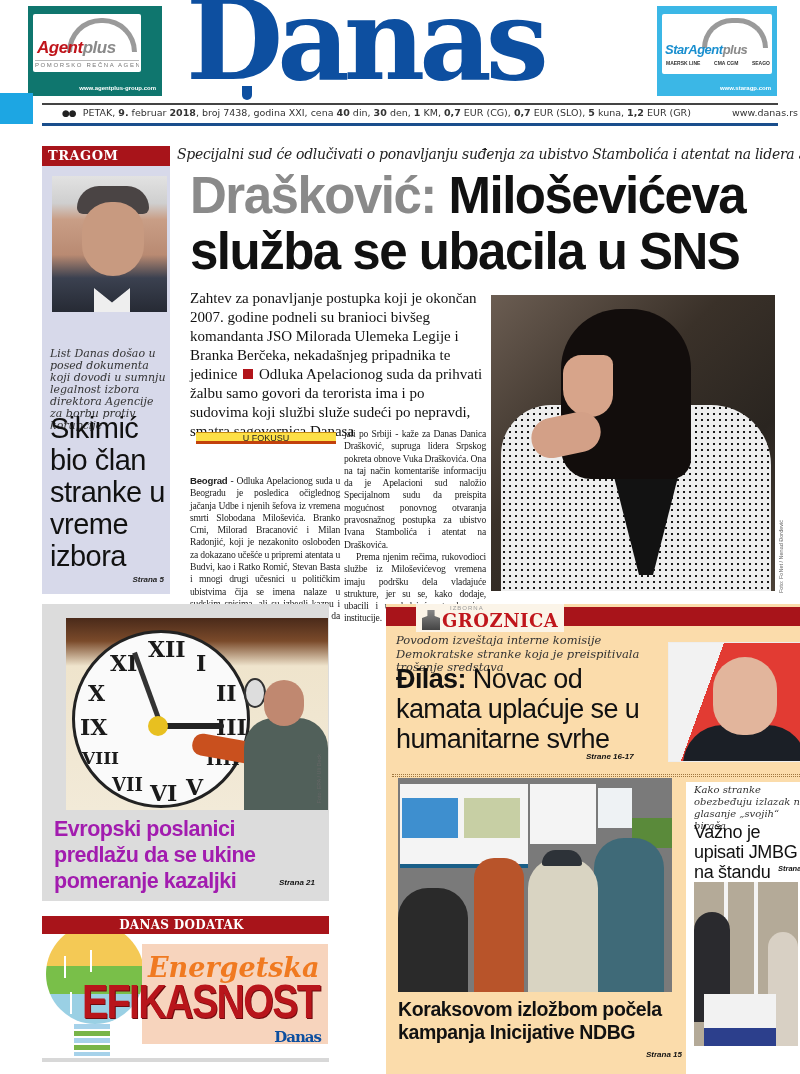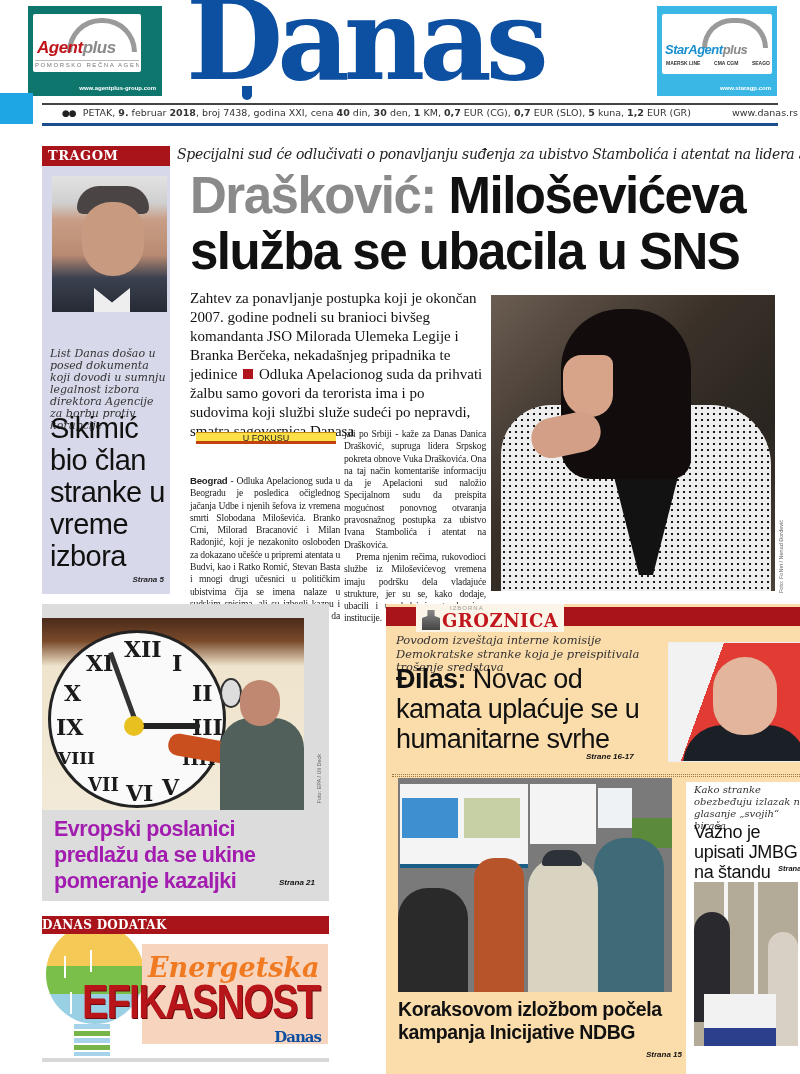--- a/index.html
+++ b/index.html
@@ -63,37 +63,37 @@
   .lead-photo .bg { position: absolute; inset: 0; background: linear-gradient(135deg, #6b5d52 0%, #3a3129 40%, #2a2520 70%, #4c4238 100%); }
   .lead-photo .hair { position: absolute; left: 70px; top: 14px; width: 130px; height: 170px; background: #120d0c; border-radius: 60px 60px 20px 30px; }
   .lead-photo .face { position: absolute; left: 72px; top: 60px; width: 50px; height: 62px; background: #d7a48a; border-radius: 20px 10px 24px 30px; }
   .lead-photo .jacket { position: absolute; left: 10px; top: 110px; width: 270px; height: 186px; background-color: #eee; background-image: radial-gradient(#1a1a1a 35%, transparent 36%); background-size: 6px 6px; border-radius: 50px 60px 0 0; }
   .lead-photo .vneck { position: absolute; left: 120px; top: 170px; width: 70px; height: 110px; background: #121212; clip-path: polygon(0 0, 100% 0, 60% 100%, 40% 100%); }
   .lead-photo .hand { position: absolute; left: 40px; top: 120px; width: 70px; height: 40px; background: #d3a087; border-radius: 30px; transform: rotate(-12deg); }
   .photo-credit { position: absolute; font: 5.5px "Liberation Sans", sans-serif; color: #666; writing-mode: vertical-rl; transform: rotate(180deg); white-space: nowrap; }
 
   
   .clock-box { position: absolute; left: 42px; top: 604px; width: 287px; height: 297px; background: #dcdcdc; }
-  .clock-box .photo { position: absolute; left: 0; top: 14px; width: 262px; height: 192px; background: #fca5a5; overflow: hidden; }
+  .clock-box .photo { position: absolute; left: 24px; top: 14px; width: 262px; height: 192px; background: #fca5a5; overflow: hidden; }
   .clock-box .photo .wall { position: absolute; inset: 0; background: linear-gradient(180deg, #4a2a1a 0%, #7a4a2a 12%, #efe4cc 25%, #f2ead8 100%); }
   .clock-box .photo .dial { position: absolute; left: 6px; top: 12px; width: 178px; height: 178px; border-radius: 50%; background: #fafafa; border: 3px solid #222; }
   .clock-box .photo .numeral { position: absolute; font: bold 22px "DejaVu Serif", serif; color: #1a1a1a; }
   .clock-box .photo .hand-h { position: absolute; left: 84px; top: 105px; width: 74px; height: 6px; background: #222; border-radius: 3px; }
   .clock-box .photo .hand-m { position: absolute; left: 92px; top: 30px; width: 5px; height: 76px; background: #333; transform: rotate(-20deg); transform-origin: bottom; }
   .clock-box .photo .center { position: absolute; left: 82px; top: 98px; width: 20px; height: 20px; border-radius: 50%; background: #e8c020; }
   .clock-box .photo .man-body { position: absolute; left: 178px; top: 100px; width: 84px; height: 92px; background: #51605a; border-radius: 30px 30px 0 0; }
   .clock-box .photo .man-arm { position: absolute; left: 126px; top: 120px; width: 70px; height: 22px; background: #c9501e; border-radius: 10px; transform: rotate(10deg); }
   .clock-box .photo .man-head { position: absolute; left: 198px; top: 62px; width: 40px; height: 46px; background: #c08870; border-radius: 20px; }
   .clock-box .photo .small-clock { position: absolute; left: 178px; top: 60px; width: 22px; height: 30px; border-radius: 50%; background: #ddd; border: 2px solid #333; }
   .clock-box .head { position: absolute; left: 12px; top: 212px; width: 270px; font: bold 21.5px/26px "Liberation Sans", sans-serif; color: #a21caf; letter-spacing: -0.5px; }
   .clock-box .page { position: absolute; right: 14px; bottom: 14px; font: italic bold 8px "Liberation Sans", sans-serif; }
 
   
   .dodatak { position: absolute; left: 42px; top: 916px; width: 287px; height: 150px; }
-  .dodatak .band { position: absolute; left: 0; top: 0; width: 287px; height: 18px; background: #a8141a; color: #fff; text-align: left; font: bold 12px/18px "DejaVu Serif", serif; padding-right: 8px; letter-spacing: 0.3px; }
+  .dodatak .band { position: absolute; left: 0; top: 0; width: 287px; height: 18px; background: #a8141a; color: #fff; text-align: center; font: bold 12px/18px "DejaVu Serif", serif; padding-right: 8px; letter-spacing: 0.3px; }
   .dodatak .bulb { position: absolute; left: 4px; top: 8px; width: 98px; height: 100px; border-radius: 50%; background: linear-gradient(180deg, #f4c955 0%, #f4c955 42%, #79bf49 42%, #79bf49 70%, #9ad0e4 70%); }
   .dodatak .bulb-base { position: absolute; left: 32px; top: 108px; width: 36px; height: 32px; background: repeating-linear-gradient(180deg, #a6d2ea 0 5px, #fff 5px 7px, #78b548 7px 12px, #fff 12px 14px); }
   .dodatak .panel { position: absolute; left: 40px; top: 28px; width: 246px; height: 100px; background: #f7d4bd; }
   .dodatak .energ { position: absolute; left: 106px; top: 36px; font: italic bold 27px "DejaVu Serif", serif; color: #f07a21; }
   .dodatak .efik { position: absolute; left: 40px; top: 62px; font: bold 48px/1 "Liberation Sans", sans-serif; color: #b8151b; letter-spacing: -2px; transform: scaleX(0.82); transform-origin: left; text-shadow: 1px 1px 0 #6e0a0e; }
   .dodatak .brandmark { position: absolute; right: 8px; top: 112px; font: bold 15px "DejaVu Serif", serif; color: #0d4fa0; letter-spacing: -1px; }
   .dodatak .underbar { position: absolute; left: 0; bottom: 4px; width: 287px; height: 4px; background: #d8d8d8; }
   .dodatak .mill { position: absolute; width: 2px; height: 22px; background: #fff; }
 
   

